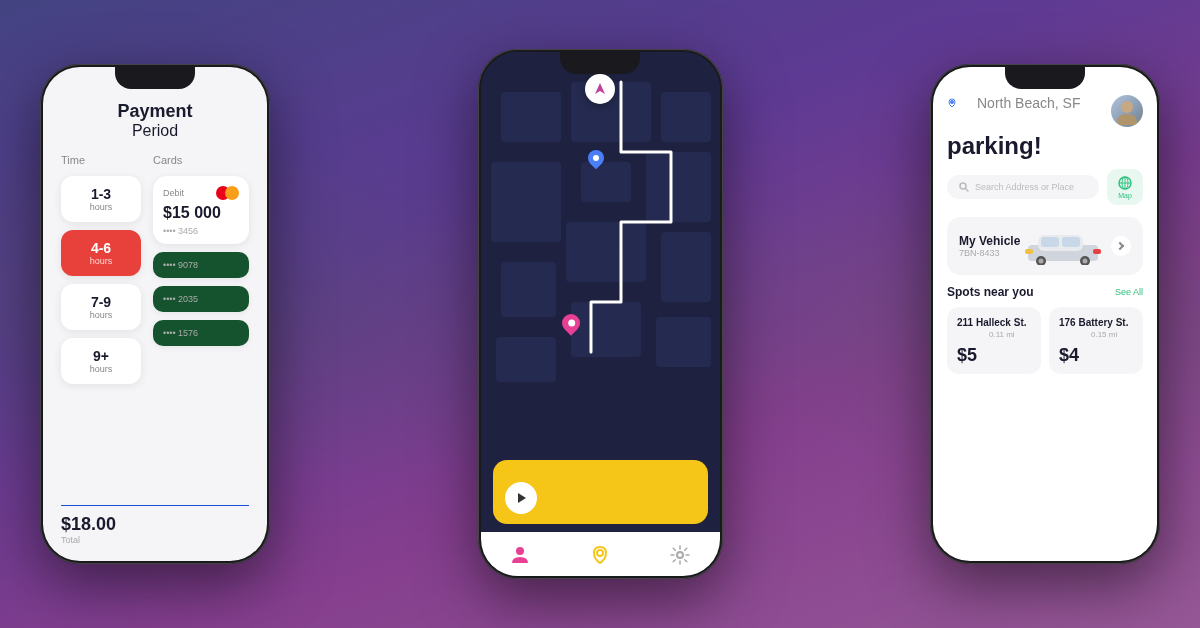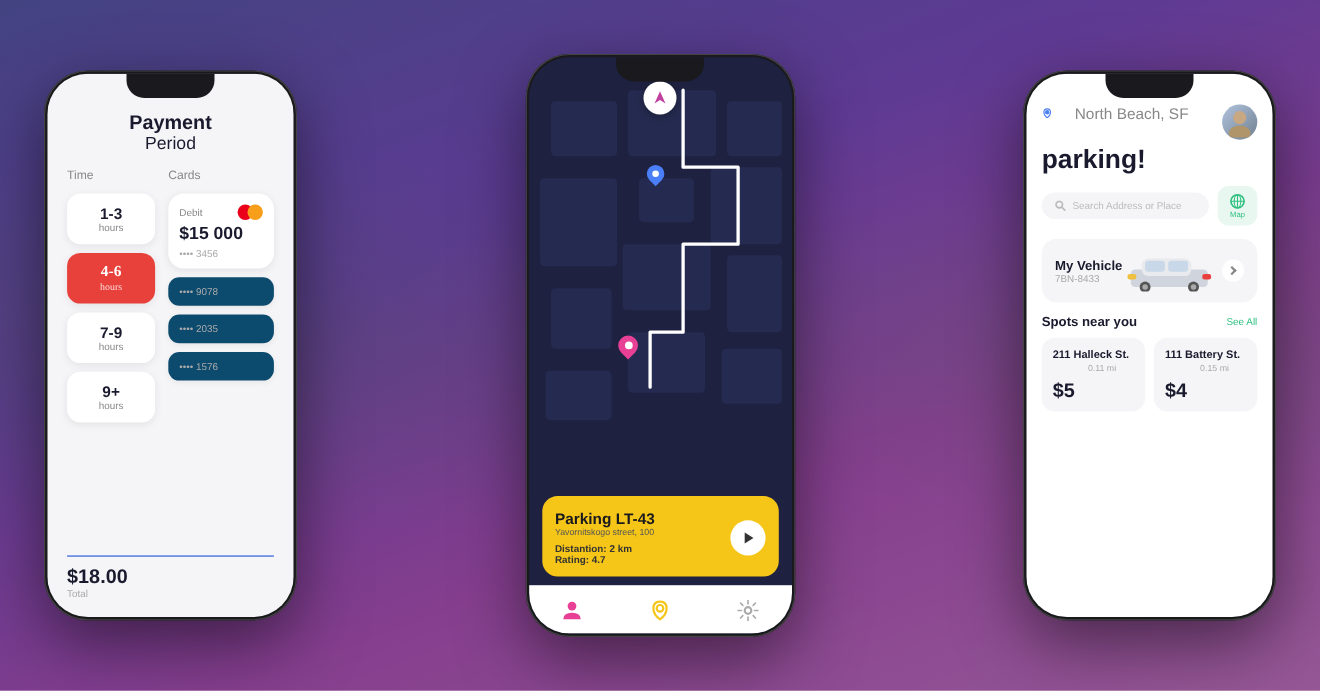--- a/index.html
+++ b/index.html
@@ -115,21 +115,20 @@
     }
     .time-btn {
       background: #fff;
       border-radius: 12px;
       padding: 10px 8px;
       text-align: center;
       box-shadow: 0 2px 8px rgba(0,0,0,0.08);
     }
     .time-btn.active {
       background: #e8403a;
-      font-family: Liberation Serif, serif;
     }
     .time-btn .num {
       font-size: 14px;
       font-weight: 700;
       color: #1a1a2e;
     }
     .time-btn.active .num { color: #fff; }
     .time-btn .unit {
       font-size: 9px;
       color: #888;
@@ -172,21 +171,21 @@
       font-size: 16px;
       font-weight: 700;
       color: #1a1a2e;
     }
     .card-number {
       font-size: 9px;
       color: #aaa;
       margin-top: 4px;
     }
     .card-mini {
-      background: #0c4a6e;
+      background: #14532d;
       border-radius: 10px;
       padding: 8px 10px;
       box-shadow: 0 2px 6px rgba(0,0,0,0.06);
       font-size: 9px;
       color: #aaa;
     }
     .phone1-total {
       margin-top: 10px;
       padding-top: 8px;
       border-top: 1px solid #1d4ed8;
@@ -526,32 +525,20 @@
           <div style="position:absolute;bottom:128px;left:34%;">
             <div style="width:18px;height:18px;background:#e84095;border-radius:50% 50% 50% 0;transform:rotate(-45deg);display:flex;align-items:center;justify-content:center;">
               <div style="width:7px;height:7px;background:#fff;border-radius:50%;transform:rotate(45deg);"></div>
             </div>
           </div>
         </div>
 
         <div style="position:relative;">
           <div class="parking-card">
             <div style="display:flex;justify-content:space-between;align-items:flex-start;">
-              <div>
-                <div class="parking-title">Parking LT-43</div>
-                <div class="parking-address">Yavornitskogo street, 100</div>
-                <div class="parking-info">
-                  <span>Distantion:</span>
-                  <span>2 km</span>
-                </div>
-                <div class="parking-info">
-                  <span>Rating:</span>
-                  <span>4.7</span>
-                </div>
-              </div>
               <div style="width:32px;height:32px;background:#fff;border-radius:50%;display:flex;align-items:center;justify-content:center;margin-top:10px;flex-shrink:0;">
                 <div class="arrow-right"></div>
               </div>
             </div>
           </div>
         </div>
 
         <div class="phone2-nav">
           <div class="nav-icon">
             <svg width="20" height="20" viewBox="0 0 20 20">
@@ -647,21 +634,21 @@
           <span class="spots-title">Spots near you</span>
           <span class="see-all">See All</span>
         </div>
         <div class="spots-row">
           <div class="spot-card">
             <div class="spot-name">211 Halleck St.</div>
             <div class="spot-dist">0.11 mi</div>
             <div class="spot-price">$5</div>
           </div>
           <div class="spot-card">
-            <div class="spot-name">111 Battery St.</div>
+            <div class="spot-name">176 Battery St.</div>
             <div class="spot-dist">0.15 mi</div>
             <div class="spot-price">$4</div>
           </div>
         </div>
       </div>
     </div>
   </div>
 
 </div>
 

